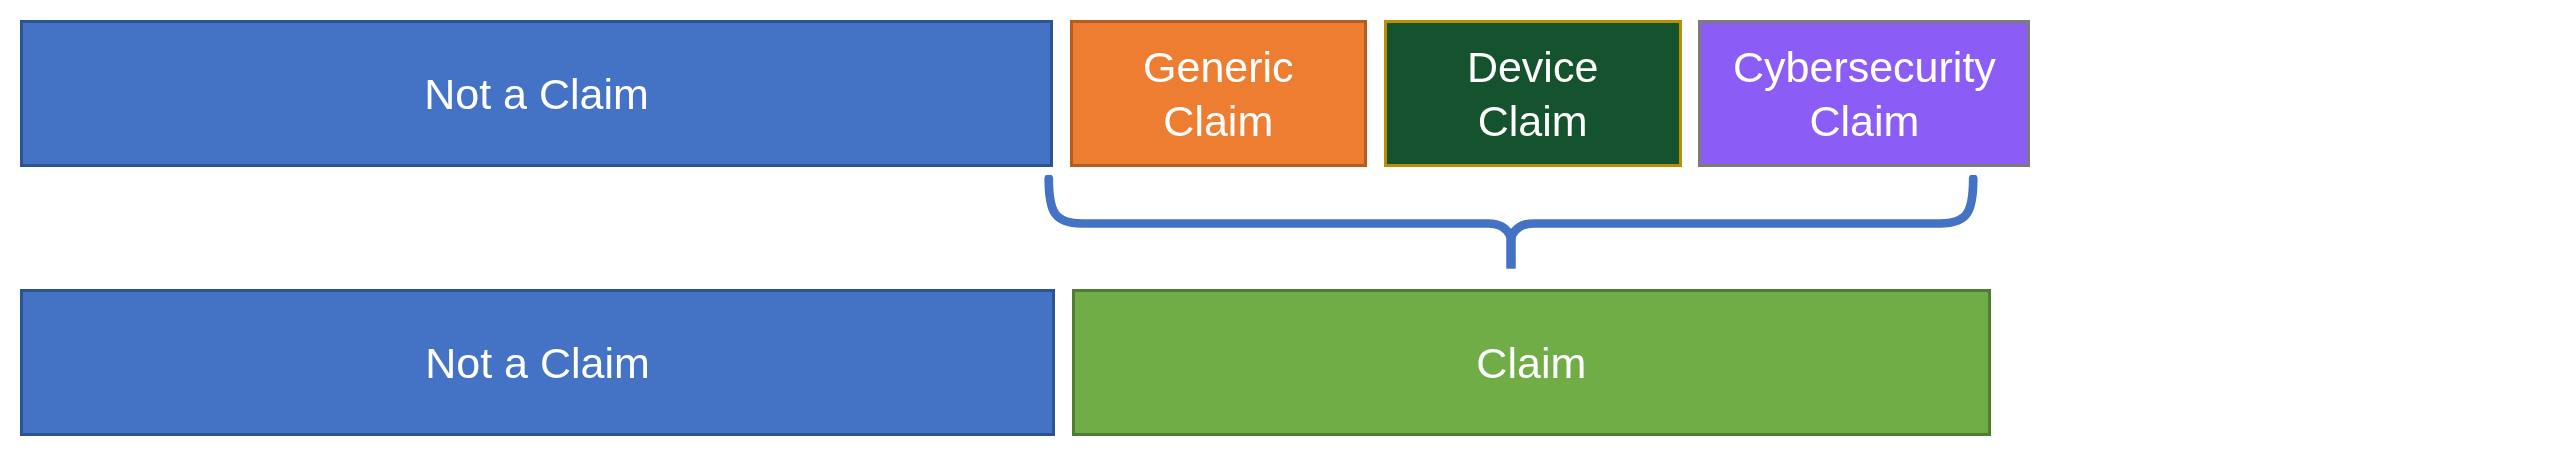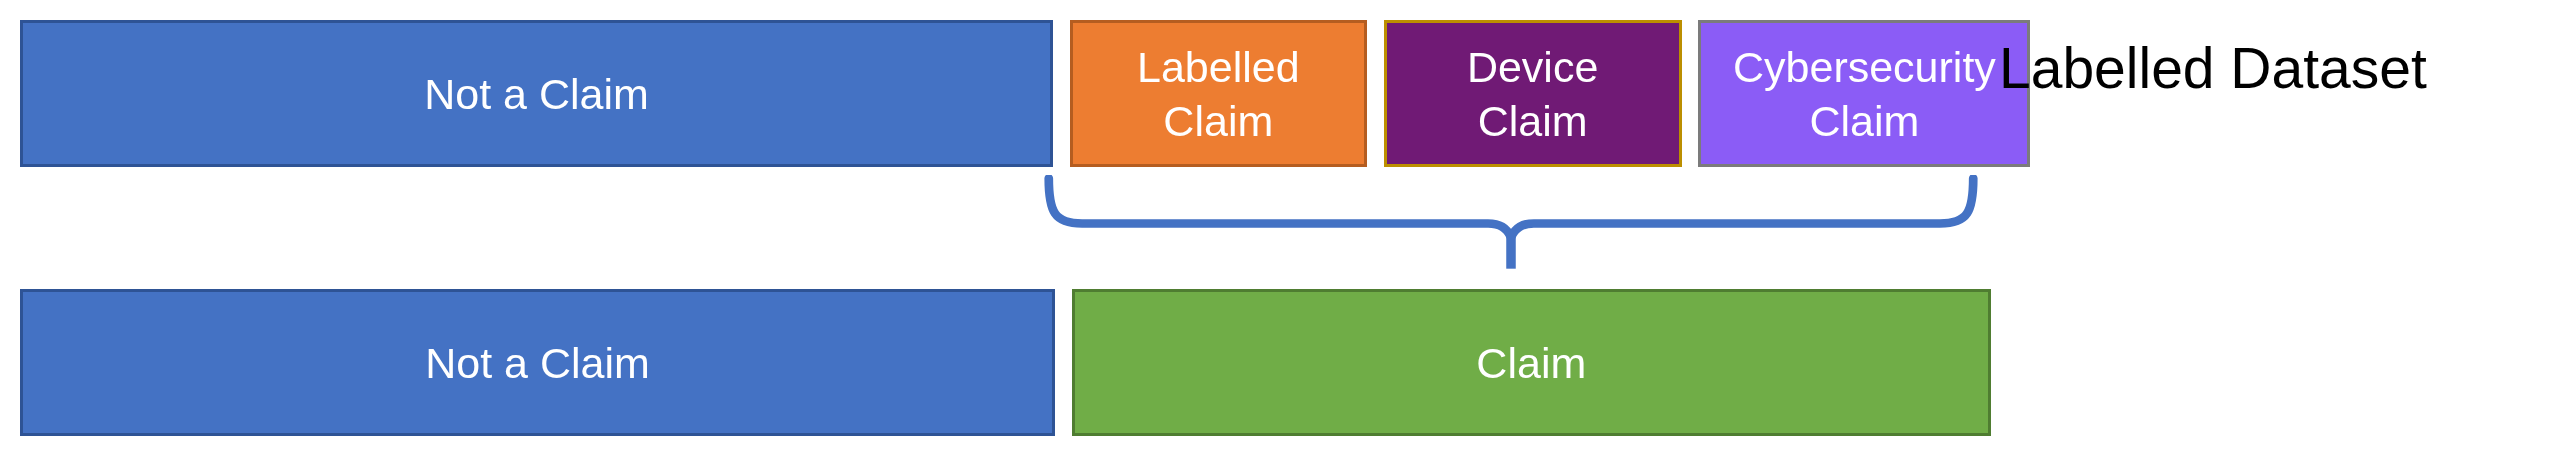--- a/index.html
+++ b/index.html
@@ -76,34 +76,33 @@
 </head>
 <body>
 
 <div id="canvas">
 
   <div class="bar bar-top">
     <div class="seg w-blue-top" style="background-color: rgb(68, 114, 196); border-color: rgb(46, 83, 149);">
       <span class="seg-text">Not a Claim</span>
     </div>
     <div class="seg w-orange" style="background-color: rgb(237, 125, 49); border-color: rgb(181, 93, 32);">
-      <span class="seg-text">Labelled
+      <span class="seg-text">Generic
 Claim</span>
     </div>
-    <div class="seg w-yellow" style="background-color: #701a75; border-color: rgb(188, 143, 0);">
+    <div class="seg w-yellow" style="background-color: #14532d; border-color: rgb(188, 143, 0);">
       <span class="seg-text">Device
 Claim</span>
     </div>
     <div class="seg w-gray" style="background-color: #8b5cf6; border-color: rgb(123, 123, 123);">
       <span class="seg-text">Cybersecurity
 Claim</span>
     </div>
   </div>
 
-  <div class="row-label label-top">Labelled Dataset</div>
 
   <svg id="brace-svg" viewBox="0 0 1178 122" xmlns="http://www.w3.org/2000/svg">
     <path d="M 6 4 C 6 46 13 61 48 61 L 560 61 C 575 61 583 66 589 78" fill="none" stroke="#4472C4" stroke-width="11" stroke-linecap="round" style="stroke: rgb(68, 114, 196);"></path>
     <path d="M 1172 4 C 1172 46 1165 61 1130 61 L 618 61 C 603 61 595 66 589 78" fill="none" stroke="#4472C4" stroke-width="11" stroke-linecap="round" style="stroke: rgb(68, 114, 196);"></path>
     <path d="M 589 68 L 589 118" fill="none" stroke="#4472C4" stroke-width="12" stroke-linecap="butt" style="stroke: rgb(68, 114, 196);"></path>
   </svg>
 
   <div class="bar bar-bottom">
     <div class="seg w-blue-bot" style="background-color: rgb(68, 114, 196); border-color: rgb(46, 83, 149);">
       <span class="seg-text">Not a Claim</span>

